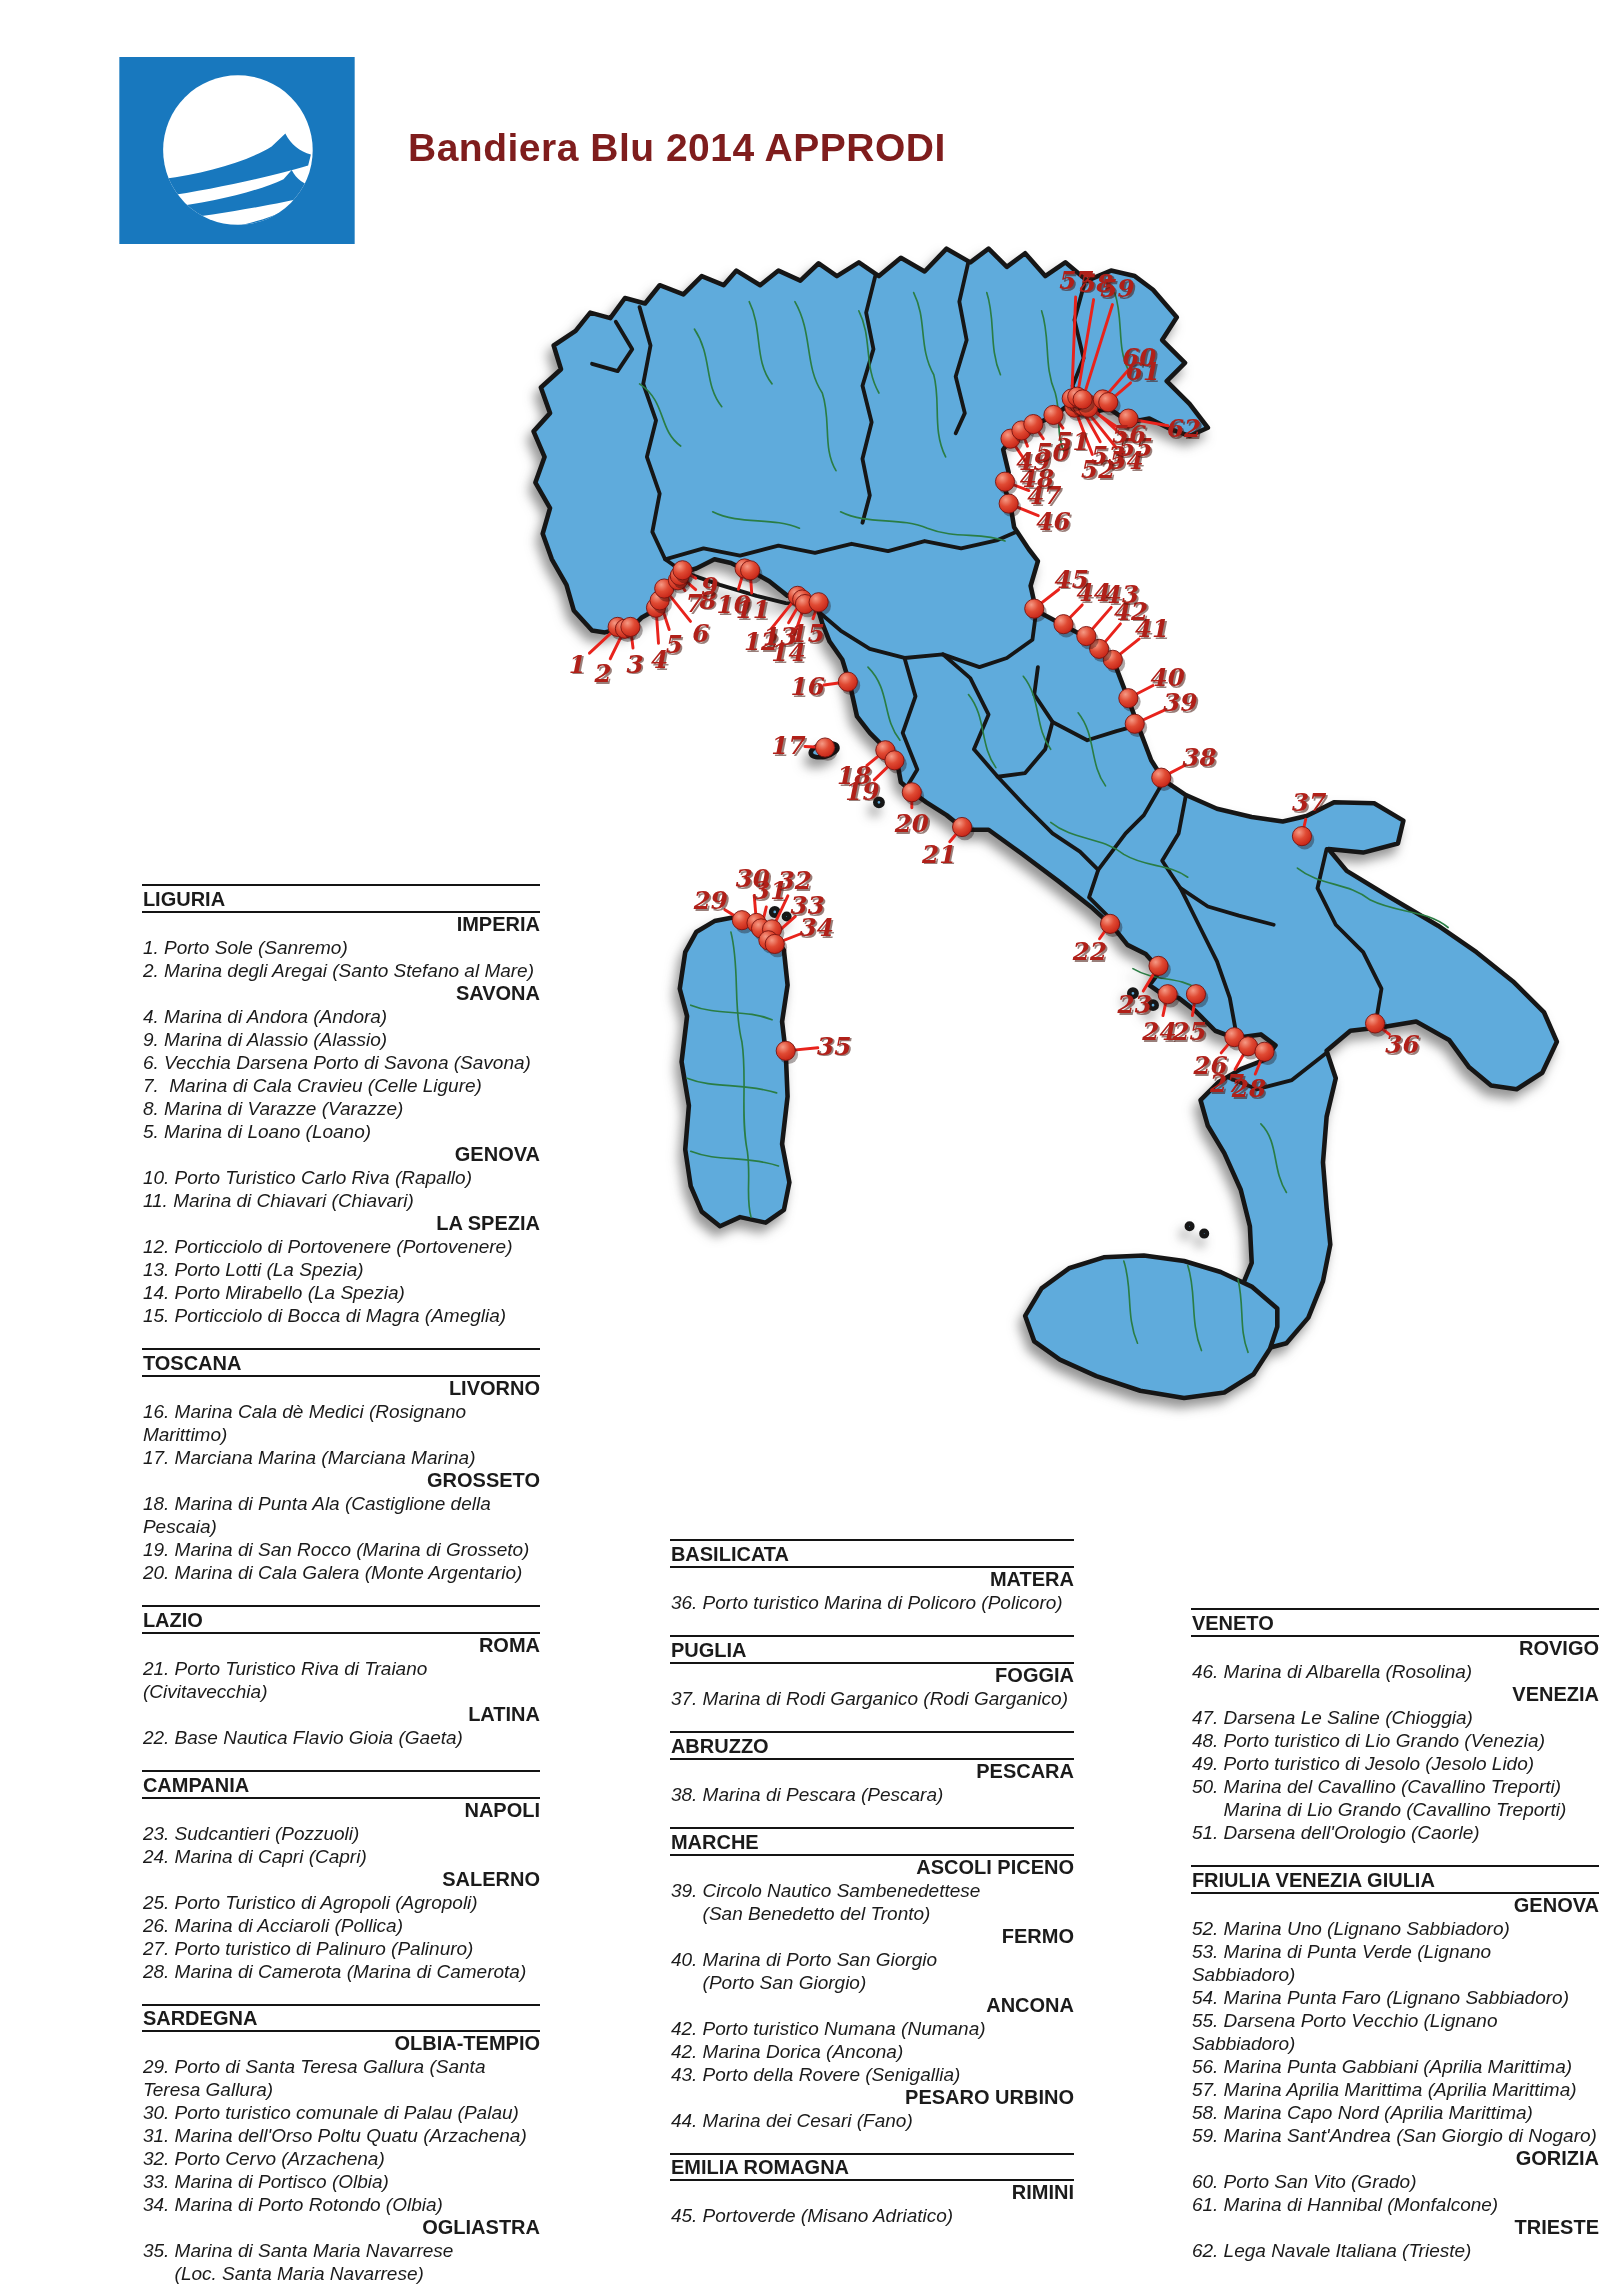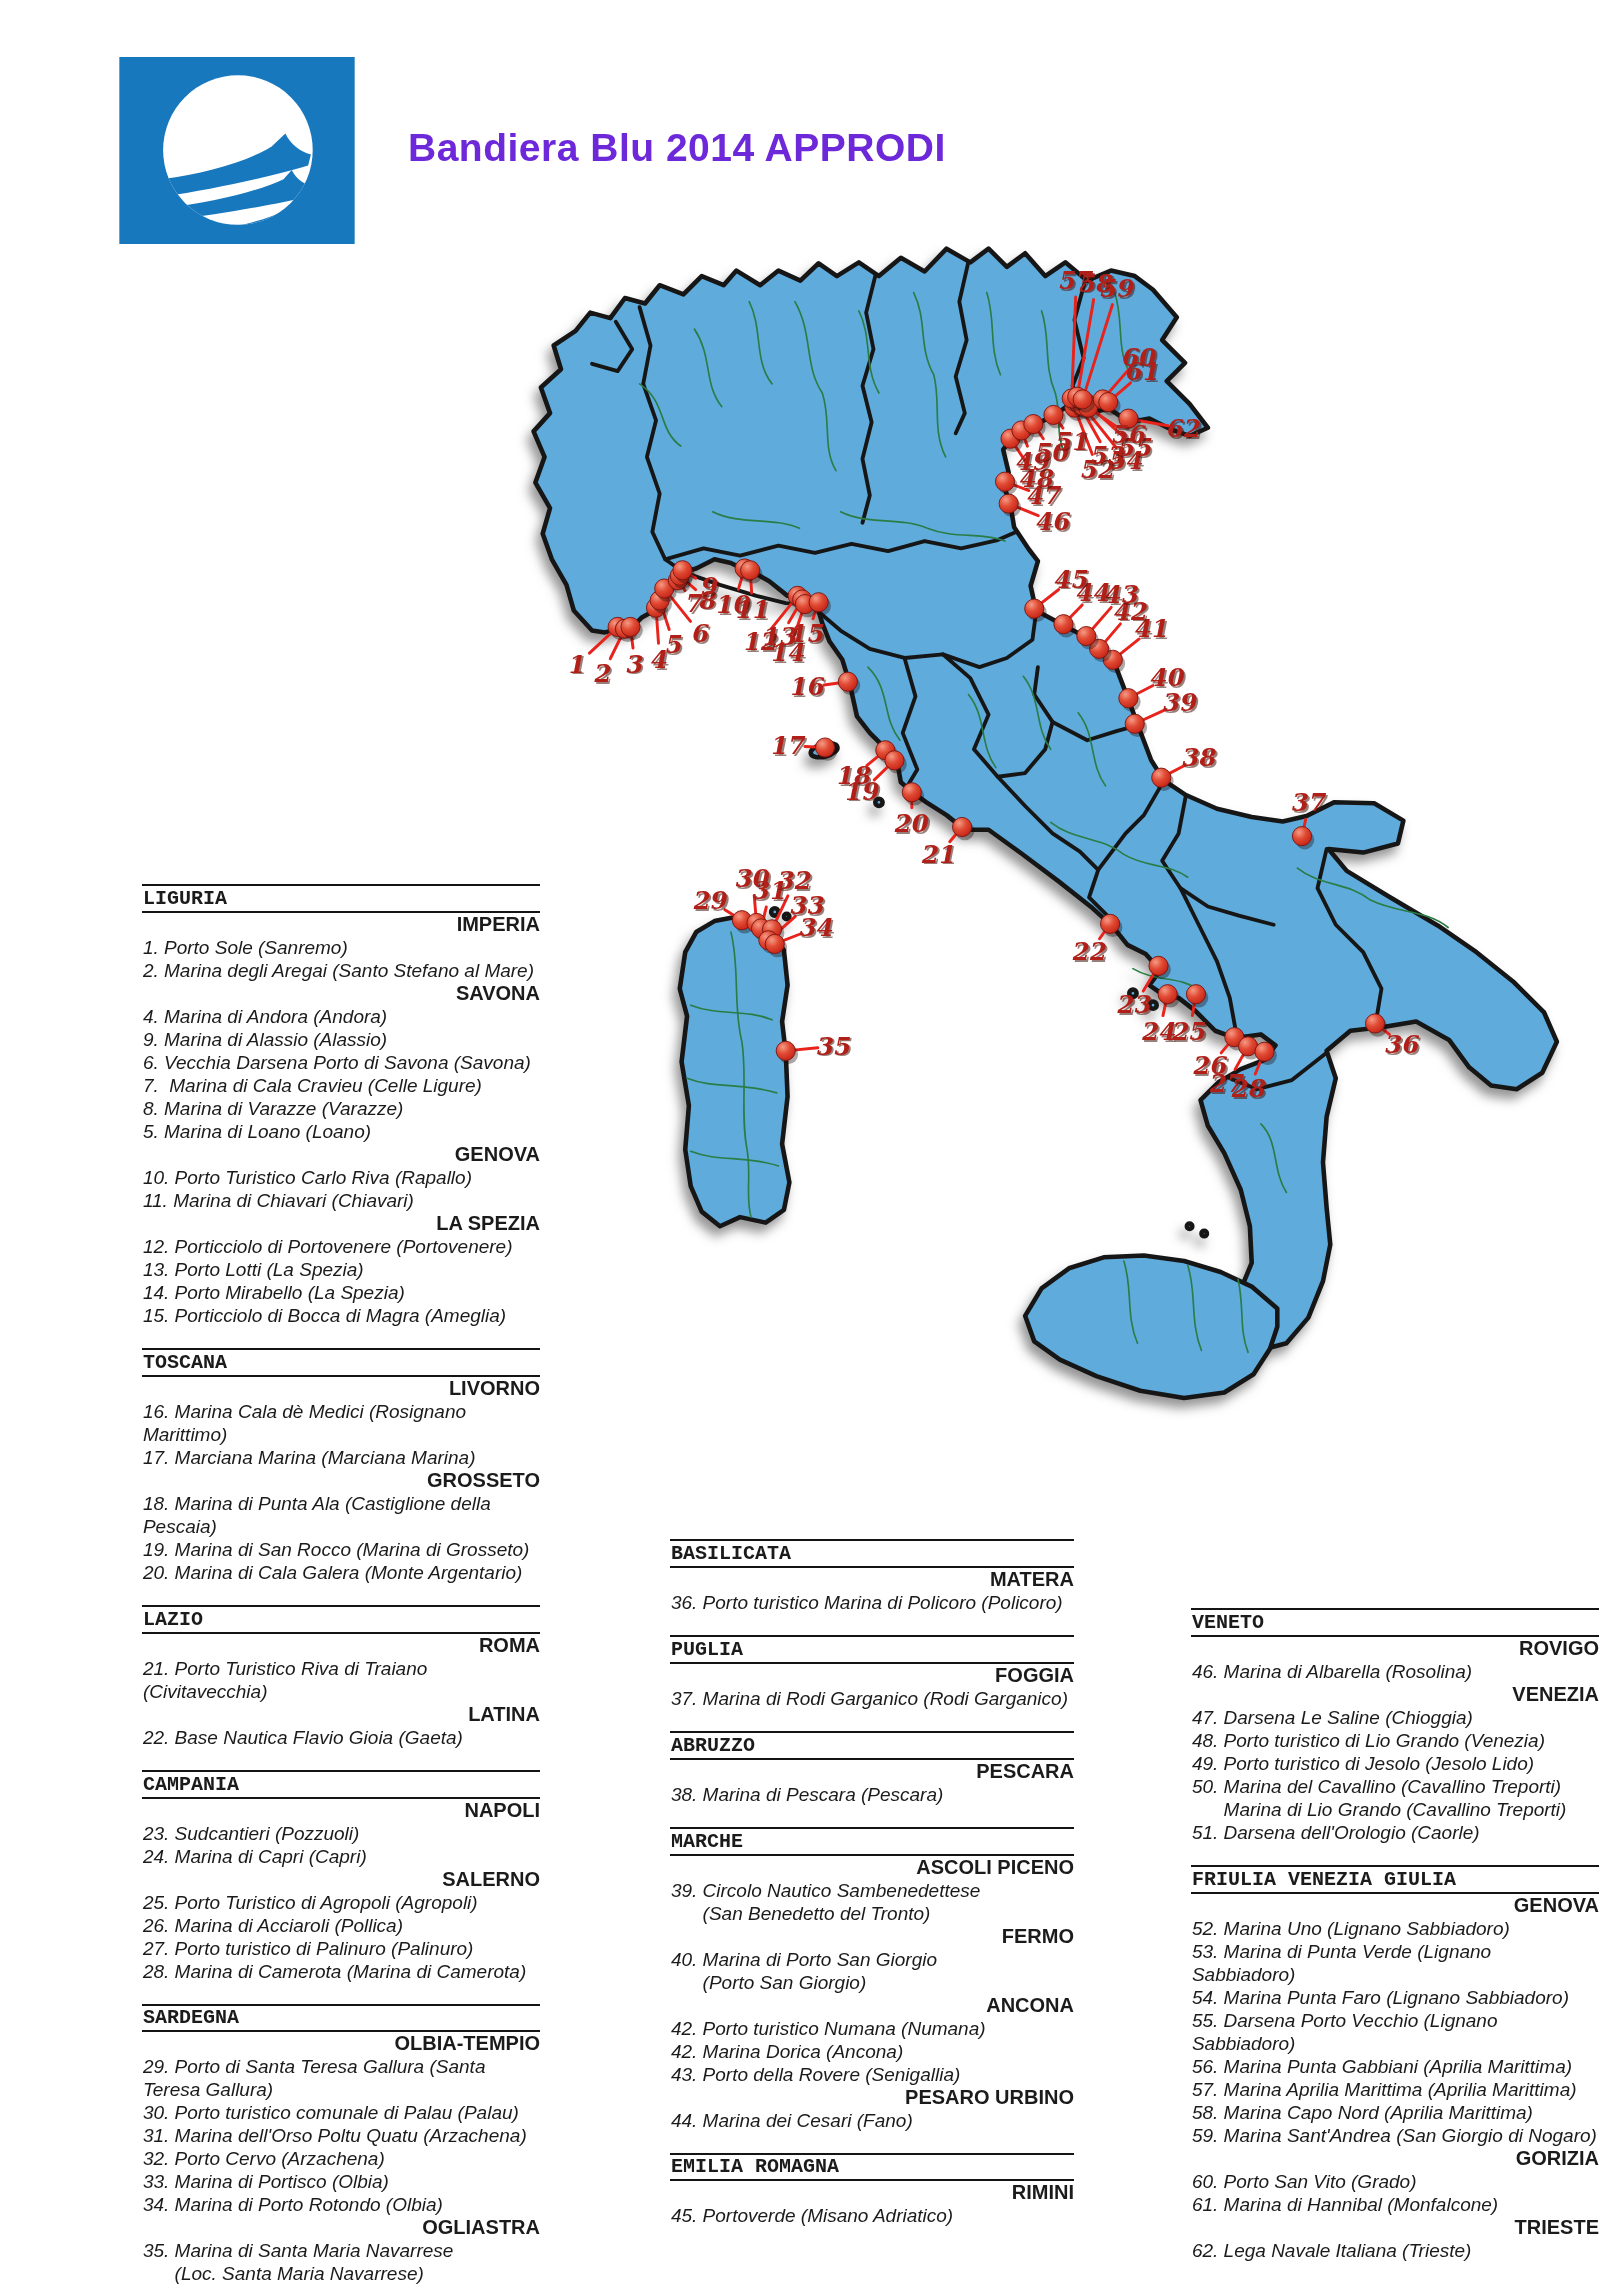--- a/index.html
+++ b/index.html
@@ -4,40 +4,40 @@
 <style>
   html,body{margin:0;padding:0;}
   body{
     width:1619px;height:2289px;position:relative;background:#ffffff;
     font-family:"Liberation Sans",sans-serif;overflow:hidden;
   }
   
   .logo{position:absolute;left:119px;top:57px;width:236px;height:187px;}
   .page-title{
     position:absolute;left:408px;top:126px;font-size:39px;font-weight:bold;
-    color:#6d28d9;letter-spacing:0.5px;white-space:nowrap;
+    color:#7f1d1d;letter-spacing:0.5px;white-space:nowrap;
   }
   
   #map-svg{position:absolute;left:0;top:0;width:1619px;height:2289px;z-index:1;}
   .land{filter:drop-shadow(-5px 9px 6px rgba(45,45,45,0.50));}
   .coast{fill:#5fabdc;stroke:#161616;stroke-width:5;stroke-linejoin:round;}
   .rborder{fill:none;stroke:#161616;stroke-width:4.2;stroke-linejoin:round;stroke-linecap:round;}
   .pborder{fill:none;stroke:#2a7d44;stroke-width:1.8;stroke-linecap:round;}
   .mline{stroke:#e8231c;stroke-width:3.2;stroke-linecap:round;}
   .mlabel{font-family:"DejaVu Serif",serif;font-style:italic;font-weight:bold;font-size:27px;fill:#b02019;}
   .mlabel-sh{font-family:"DejaVu Serif",serif;font-style:italic;font-weight:bold;font-size:27px;fill:rgba(70,22,12,0.55);}
   
   .col{position:absolute;z-index:2;font-size:19px;line-height:23px;color:#1b1b1b;}
   #col-1{left:142px;top:884px;width:398px;}
   #col-2{left:670px;top:1539px;width:404px;}
   #col-3{left:1191px;top:1608px;width:408px;}
   .region{margin-bottom:21px;}
   .region-title{
     border-top:2.7px solid #141414;border-bottom:2.7px solid #141414;
-    font-weight:bold;font-size:20px;line-height:24px;padding:0.9px 0 0 0.9px;font-family:Liberation Mono, monospace;
+    font-weight:bold;font-size:20px;line-height:24px;padding:0.9px 0 0 0.9px;
   }
   .province{font-weight:bold;font-size:20px;padding-left:0.9px;text-align:right;}
   .item{font-style:italic;white-space:pre-wrap;padding-left:0.9px;}
 </style>
 </head>
 <body>
 
 <svg class="logo" viewBox="130 62 258 205">
   <rect x="130" y="62" width="258" height="205" fill="#1878be"></rect>
   <clipPath id="logoCircle">

